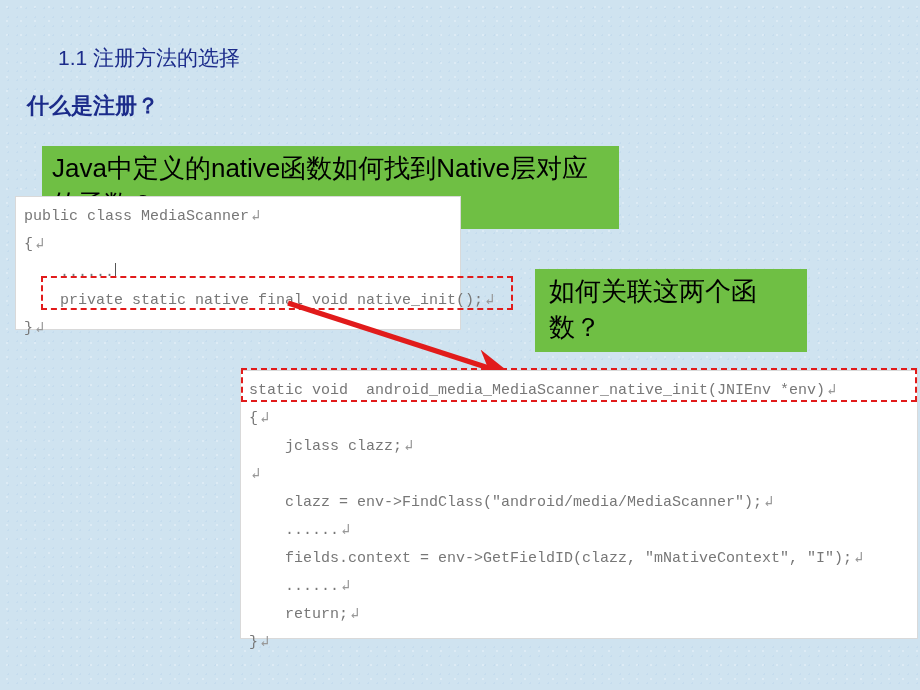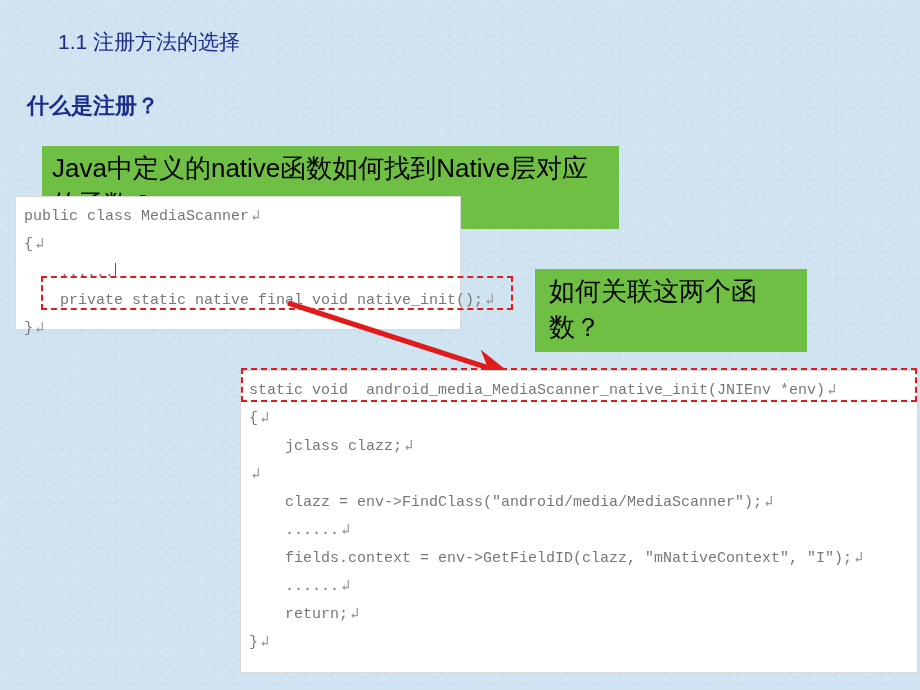--- a/index.html
+++ b/index.html
@@ -13,21 +13,21 @@
       radial-gradient(rgba(170,200,230,0.25) 1px, transparent 1px);
     background-size: 14px 14px, 9px 9px;
     background-position: 0 0, 4px 4px;
     font-family: "Microsoft YaHei", "SimSun", Arial, sans-serif;
     position: relative;
     overflow: hidden;
   }
   .section-heading {
     position: absolute;
     left: 58px;
-    top: 28px;
+    top: 44px;
     color: #1b2b8a;
     font-size: 21px;
     font-weight: 400;
   }
   .question-heading {
     position: absolute;
     left: 27px;
     top: 91px;
     color: #1b2b8a;
     font-size: 22px;
@@ -69,21 +69,21 @@
   .code-box-1 {
     left: 15px;
     top: 196px;
     width: 446px;
     height: 134px;
   }
   .code-box-2 {
     left: 240px;
     top: 370px;
     width: 678px;
-    height: 303px;
+    height: 269px;
   }
   .dashed-highlight {
     position: absolute;
     border: 2px dashed #e11b1b;
     pointer-events: none;
   }
   .dashed-1 {
     left: 41px;
     top: 276px;
     width: 472px;

